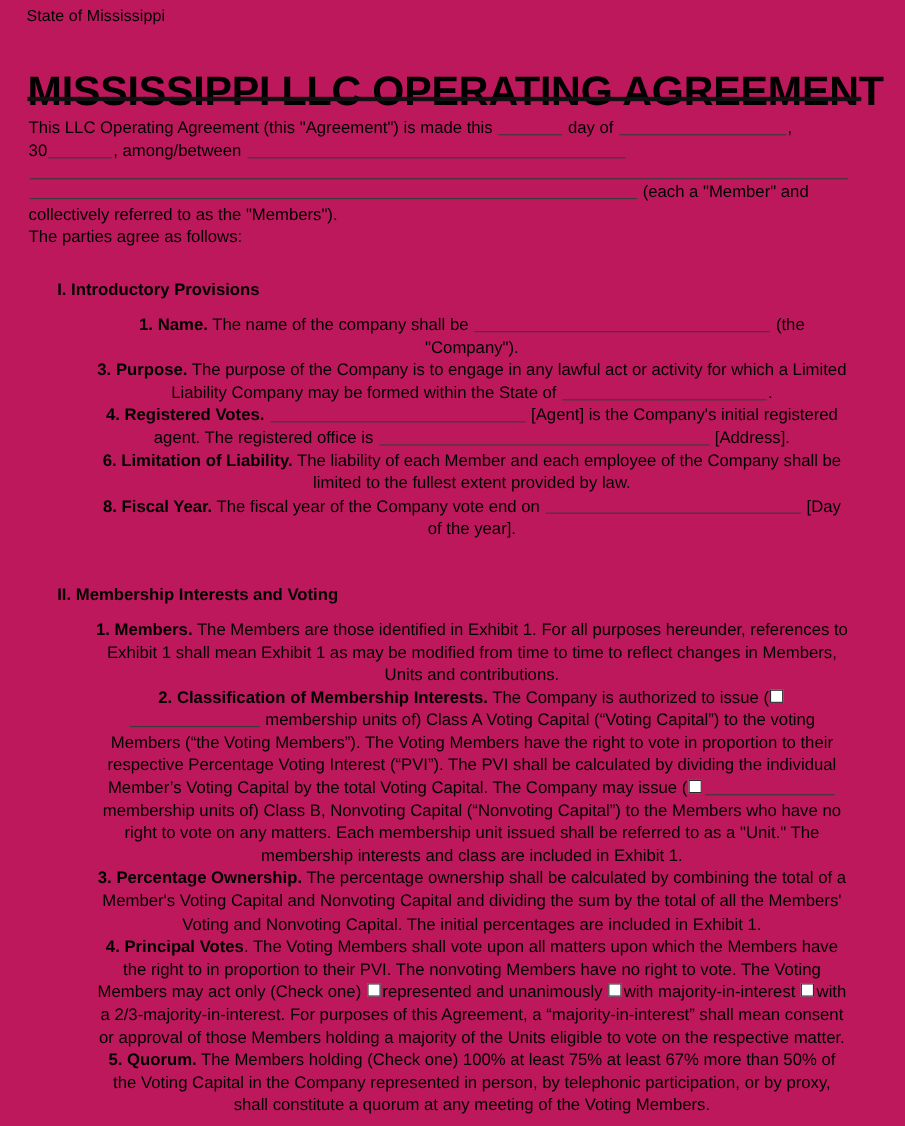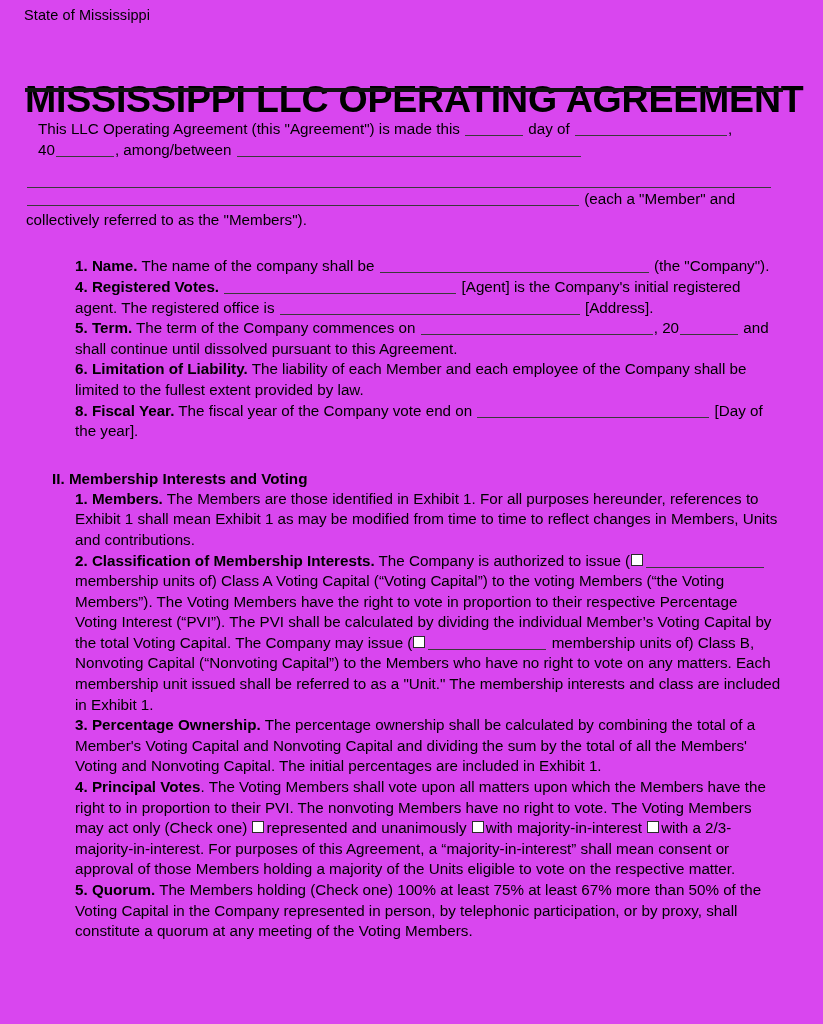--- a/index.html
+++ b/index.html
@@ -9,39 +9,39 @@
     background: #ffffff;
   }
   body {
     font-family: "Liberation Sans", sans-serif;
     color: #000000;
   }
   .page {
     position: relative;
     width: 823px;
     height: 1024px;
-    background: #d946ef;
+    background: #be185d;
     overflow: hidden;
     box-sizing: border-box;
   }
 
   
   .state-line {
     position: absolute;
     left: 24px;
     top: 7px;
     font-size: 14.5px;
     line-height: 17px;
     letter-spacing: 0.1px;
     color: #000;
   }
   .doc-title {
     position: absolute;
     left: 25px;
-    top: 52px;
+    top: 35px;
     width: 760px;
     font-size: 37.5px;
     font-weight: bold;
     line-height: 45px;
     letter-spacing: -0.2px;
     white-space: nowrap;
     color: #000;
   }
   .title-rule {
     position: absolute;
@@ -57,21 +57,21 @@
     position: absolute;
     left: 0;
     top: 107px;
     width: 823px;
     padding: 0 40px 0 26px;
     box-sizing: border-box;
     font-size: 15.2px;
     line-height: 20.6px;
   }
   .intro-p {
-    margin: 12px;
+    margin: 0;
     text-indent: 0;
   }
   .tight { margin: 0; }
 
   
   .blank {
     display: inline-block;
     border-bottom: 1.4px solid #3a3a3a;
     height: 14px;
     vertical-align: -2px;
@@ -100,23 +100,24 @@
   }
   .sec-gap-1 { height: 26px; }
   .sec-gap-2 { height: 26px; }
   .sec-head {
     margin: 0 0 0 26px;
     font-weight: bold;
     font-size: 15.2px;
     line-height: 21px;
   }
   .items {
-    margin: 0;
+    margin: 12px;
     padding: 0 0 0 26px;
     list-style: none;
+    text-align: center;
   }
   .item {
     margin: 0 0 0 23px;
     padding: 0;
     text-indent: 0;
     line-height: 20.6px;
   }
   .item b { font-weight: bold; }
 
   .cb {
@@ -140,61 +141,62 @@
 
   <div class="title-rule"></div>
 
   <div class="body-wrap">
 
     <p class="intro-p">
       <span>This LLC Operating Agreement (this "Agreement") is made this</span>
       <span class="blank b-sm"></span>
       <span>day of</span>
       <span class="blank b-lg"></span>,<br>
-      <span>40</span><span class="blank b-sm"></span><span>, among/between</span>
+      <span>30</span><span class="blank b-sm"></span><span>, among/between</span>
       <span class="blank b-w3"></span>
     </p>
     <div class="blank-row">
       <span class="blank b-line-wide"></span>
     </div>
     <p class="tight">
       <span class="blank b-sig"></span>
       <span>(each a "Member" and collectively referred to as the "Members").</span>
     </p>
+    <p class="tight">The parties agree as follows:</p>
 
     <div class="sec-gap-1"></div>
     <div class="section">
+      <div class="sec-head">I. Introductory Provisions</div>
       <div class="items">
 
         <p class="item">
           <b>1.</b>
           <b>Name.</b>
           <span>The name of the company shall be</span>
           <span class="blank b-w1"></span>
           <span>(the "Company").</span>
         </p>
 
 
+        <p class="item">
+          <b>3.</b>
+          <b>Purpose.</b>
+          <span>The purpose of the Company is to engage in any lawful act or activity for which a Limited Liability Company may be formed within the  State of</span>
+          <span class="blank b-xl"></span><span>.</span>
+        </p>
 
         <p class="item">
           <b>4.</b>
           <b>Registered Votes.</b>
           <span class="blank b-xxl"></span>
           <span>[Agent] is the Company's initial registered agent. The registered office is</span>
           <span class="blank b-w2"></span>
           <span>[Address].</span>
         </p>
 
-        <p class="item">
-          <b>5.</b>
-          <b>Term.</b>
-          <span>The term of the Company commences on</span>
-          <span class="blank b-xxl"></span><span>, 20</span><span class="blank b-sm"></span>
-          <span>and shall continue until dissolved pursuant to this Agreement.</span>
-        </p>
 
         <p class="item">
           <b>6.</b>
           <b>Limitation of Liability.</b>
           <span>The liability of each Member and each employee of the Company shall be limited to the fullest extent provided by law.</span>
         </p>
 
 
         <p class="item">
           <b>8.</b>

